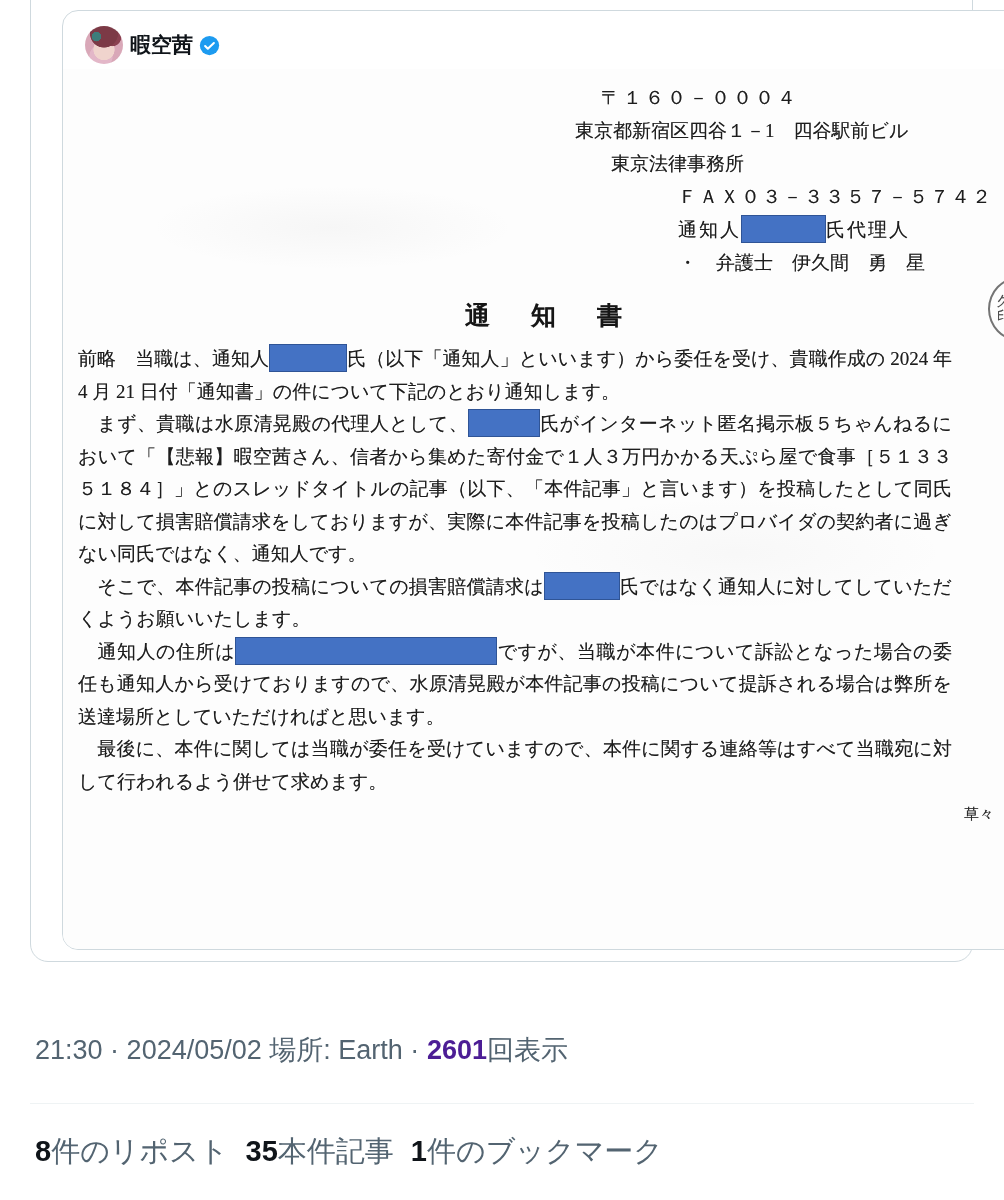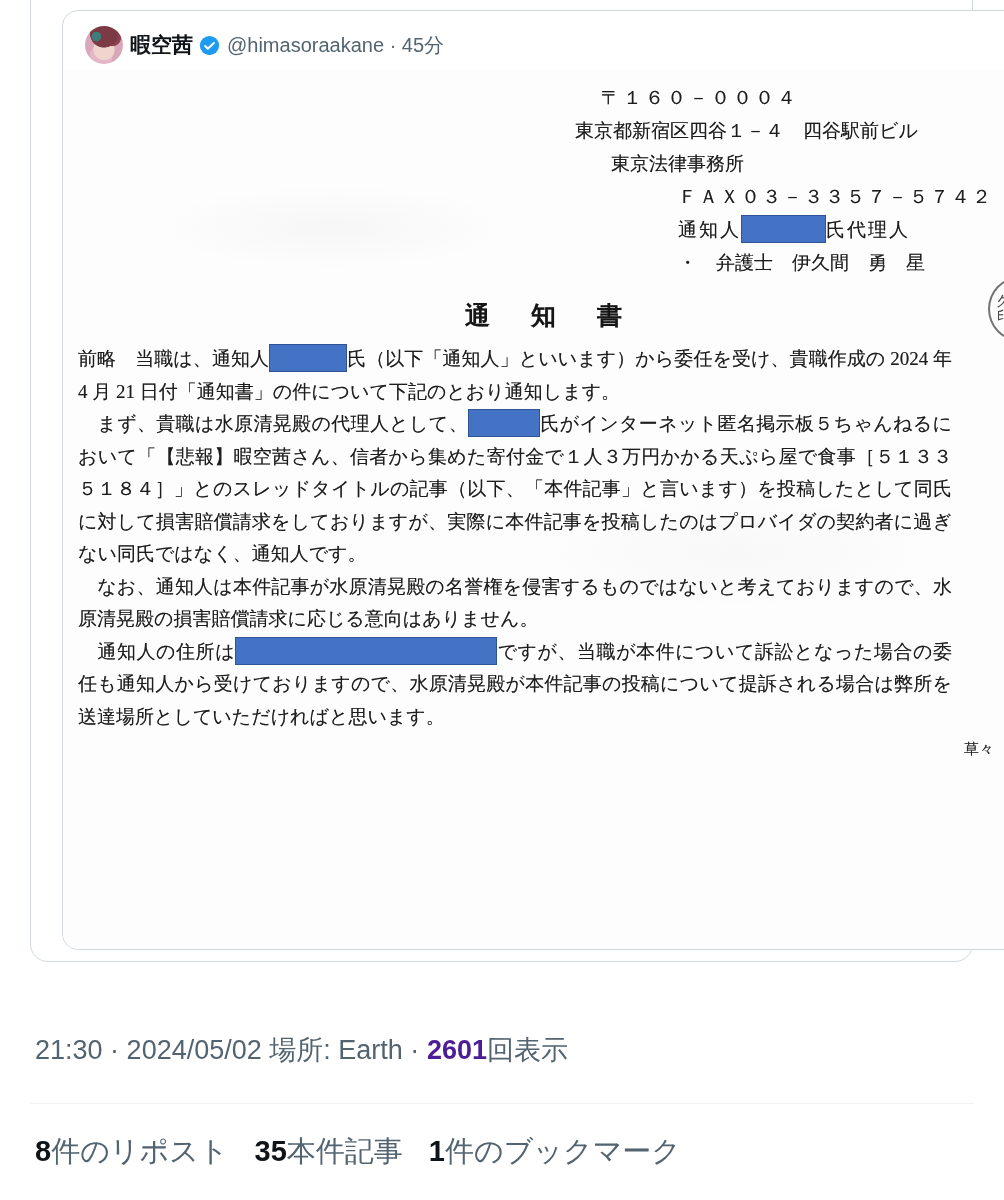--- a/index.html
+++ b/index.html
@@ -58,60 +58,56 @@
     border:2px solid rgba(70,70,70,0.75); border-radius:50%;
     display:flex; flex-direction:column; align-items:flex-start; justify-content:center;
     padding-left:7px; color:rgba(60,60,60,0.8); font-size:14px; line-height:15px; }
 
   
   .meta-row { position:absolute; left:35px; top:1032px; font-size:27px;
     color:#536471; white-space:nowrap; }
   .meta-row b { color:#4c1d95; font-weight:bold; }
   .divider { position:absolute; left:30px; right:30px; top:1103px; height:1px; background:#eff3f4; }
   .stats-row { position:absolute; left:35px; top:1132px; font-size:29px;
-    color:#536471; white-space:nowrap; display:flex; gap:26px; }
+    color:#536471; white-space:nowrap; display:flex; gap:17px; }
   .stat b { color:#0f1419; font-weight:bold; }
 </style>
 </head>
 <body>
 
 <div class="canvas">
 
   <div class="outer-card"></div>
 
   <div class="quote-card">
     <div class="q-header">
       <div class="avatar"></div>
       <span class="q-name">暇空茜</span>
       <svg class="q-badge" viewBox="0 0 24 24">
         <circle cx="12" cy="12" r="11" fill="#1d9bf0"></circle>
         <path d="M7 12.6l3.1 3.1L17 9.2" stroke="#fff" stroke-width="2.4" fill="none" stroke-linecap="round" stroke-linejoin="round"></path>
       </svg>
-      <span class="q-handle">
-        <span>@himasoraakane</span>
-        <span>·</span>
-        <span>45分</span>
-      </span>
     </div>
 
     <div class="doc">
       <div class="letterhead">
           <div class="lh-line"><span>〒１６０－０００４</span></div>
-          <div class="lh-line"><span>東京都新宿区四谷１－４　四谷駅前ビル</span></div>
+          <div class="lh-line"><span>東京都新宿区四谷１－1　四谷駅前ビル</span></div>
           <div class="lh-line"><span>東京法律事務所</span></div>
           <div class="lh-line"><span>ＦＡＸ０３－３３５７－５７４２</span></div>
           <div class="lh-line"><span>通知人</span><span class="redact" style="width: 85px;"></span><span>氏代理人</span></div>
           <div class="lh-line"><span>・　弁護士　伊久間　勇　星</span></div>
         </div>
       <div class="doc-title">通　知　書</div>
       <div class="doc-body">
           <p><span>前略　当職は、通知人</span><span class="redact" style="width: 78px;"></span><span>氏（以下「通知人」といいます）から委任を受け、貴職作成の 2024 年 4 月 21 日付「通知書」の件について下記のとおり通知します。</span></p>
           <p><span>　まず、貴職は水原清晃殿の代理人として、</span><span class="redact" style="width: 72px;"></span><span>氏がインターネット匿名掲示板５ちゃんねるにおいて「【悲報】暇空茜さん、信者から集めた寄付金で１人３万円かかる天ぷら屋で食事［５１３３５１８４］」とのスレッドタイトルの記事（以下、「本件記事」と言います）を投稿したとして同氏に対して損害賠償請求をしておりますが、実際に本件記事を投稿したのはプロバイダの契約者に過ぎない同氏ではなく、通知人です。</span></p>
-          <p><span>　なお、通知人は本件記事が水原清晃殿の名誉権を侵害するものではないと考えておりますので、水原清晃殿の損害賠償請求に応じる意向はありません。</span></p>
+          <p><span>　そこで、本件記事の投稿についての損害賠償請求は</span><span class="redact" style="width: 76px;"></span><span>氏ではなく通知人に対してしていただくようお願いいたします。</span></p>
           <p><span>　通知人の住所は</span><span class="redact" style="width: 262px;"></span><span>ですが、当職が本件について訴訟となった場合の委任も通知人から受けておりますので、水原清晃殿が本件記事の投稿について提訴される場合は弊所を送達場所としていただければと思います。</span></p>
+          <p><span>　最後に、本件に関しては当職が委任を受けていますので、本件に関する連絡等はすべて当職宛に対して行われるよう併せて求めます。</span></p>
         </div>
       <div class="closing">草々</div>
       <div class="seal">
         <span>久</span>
         <span>印</span>
       </div>
     </div>
   </div>
 
   <div class="meta-row">

